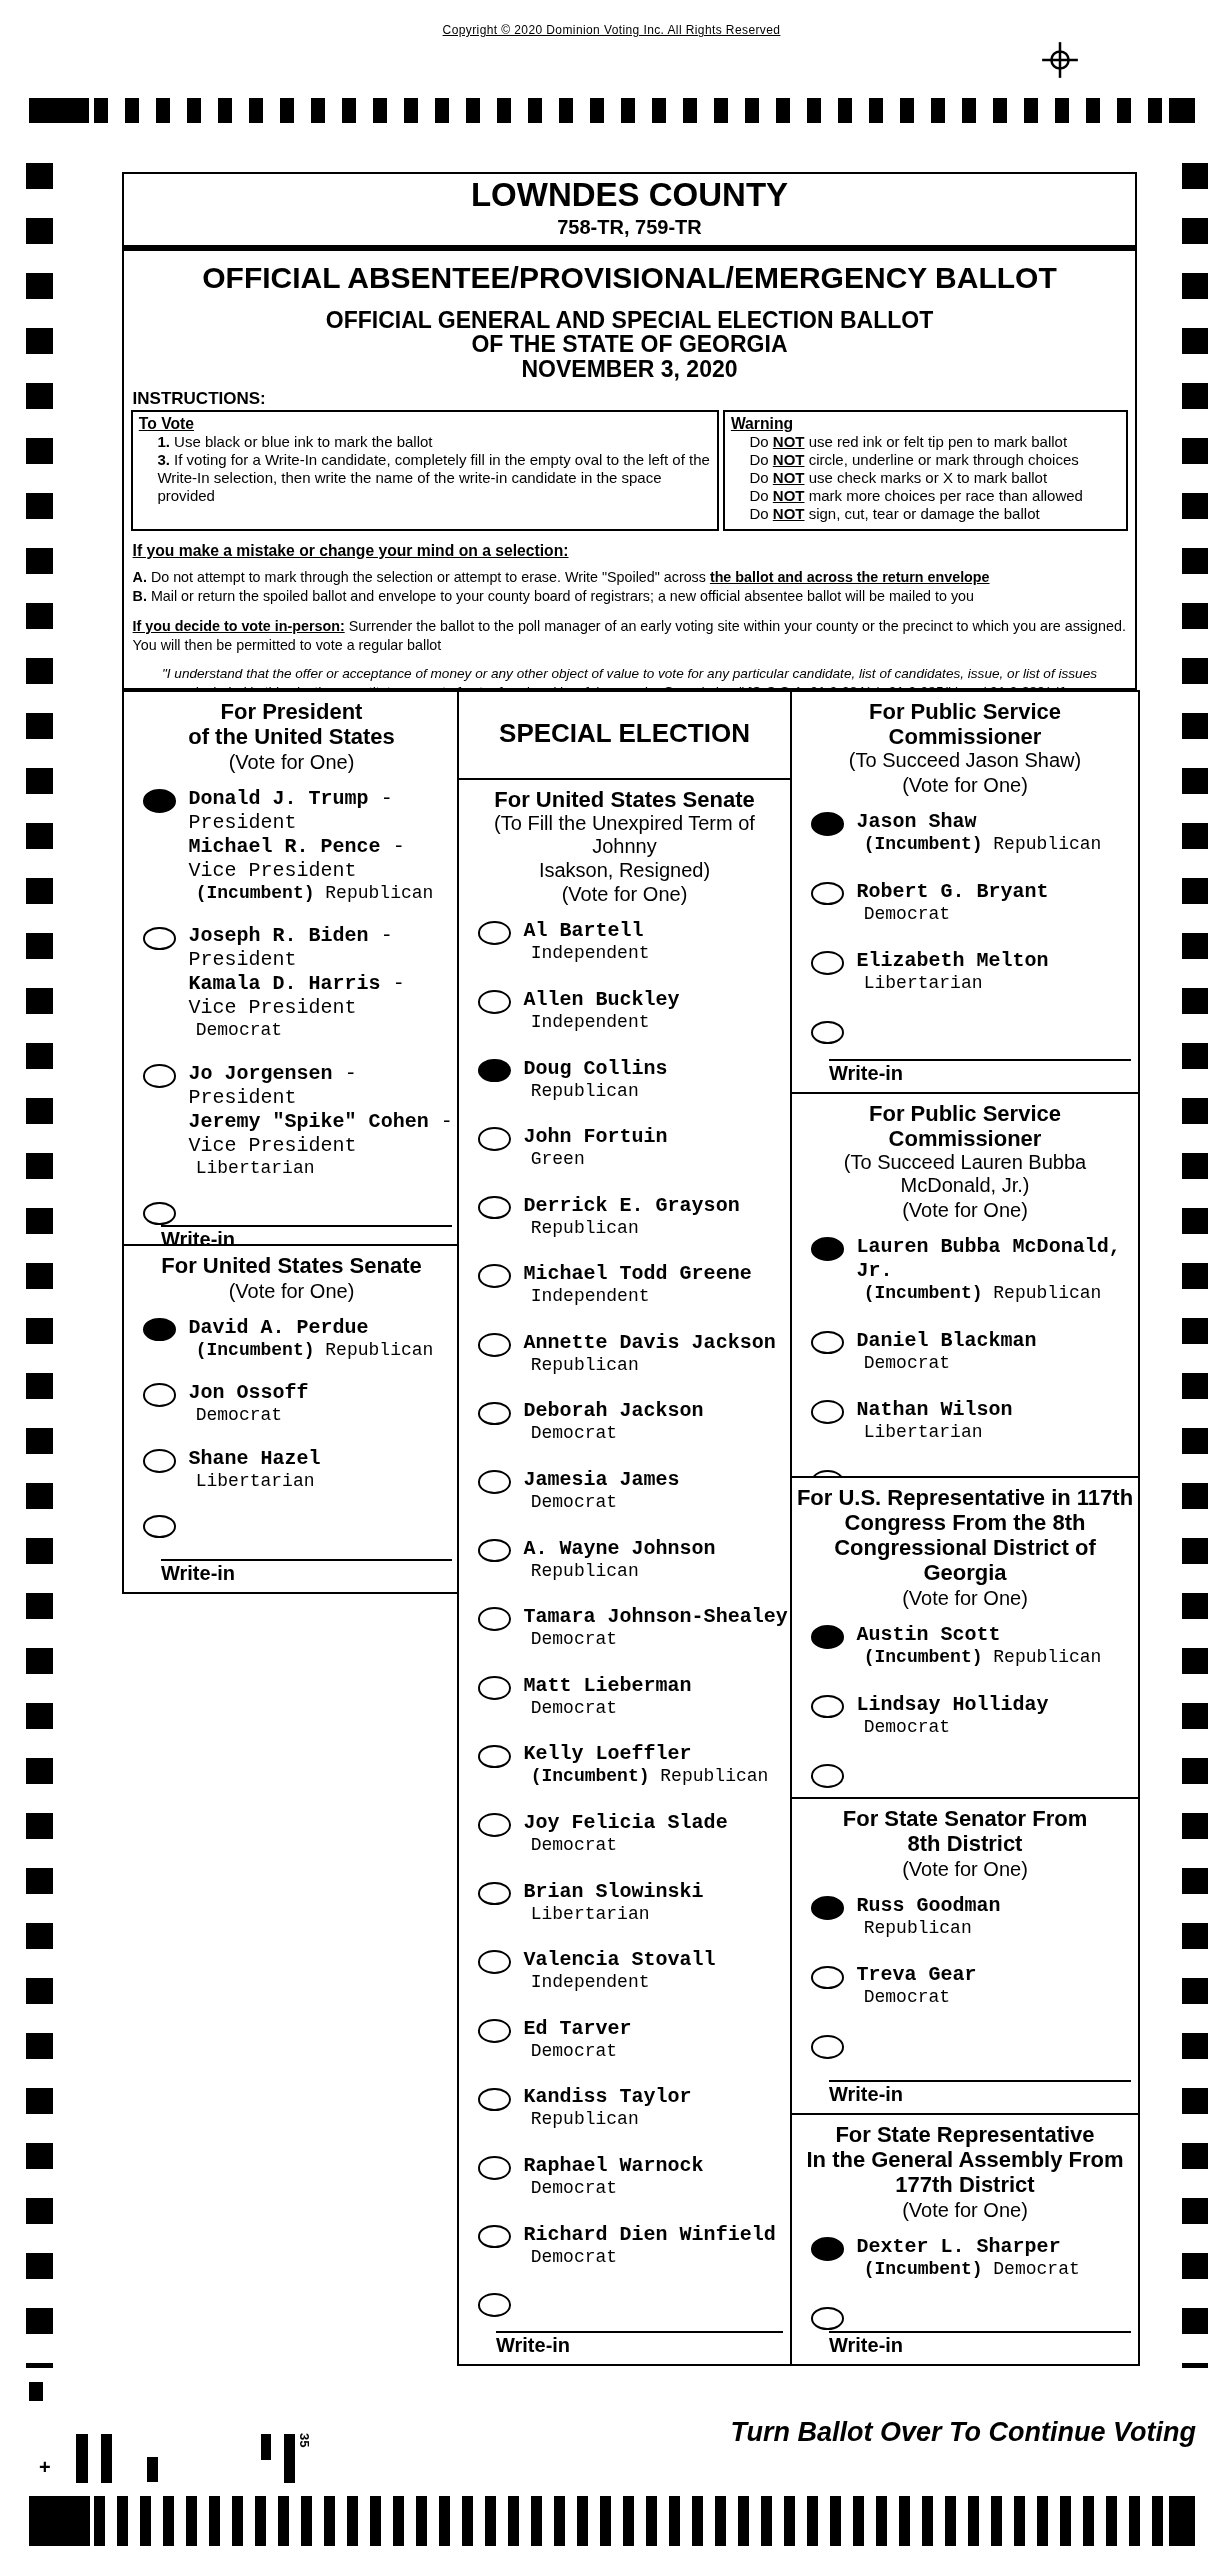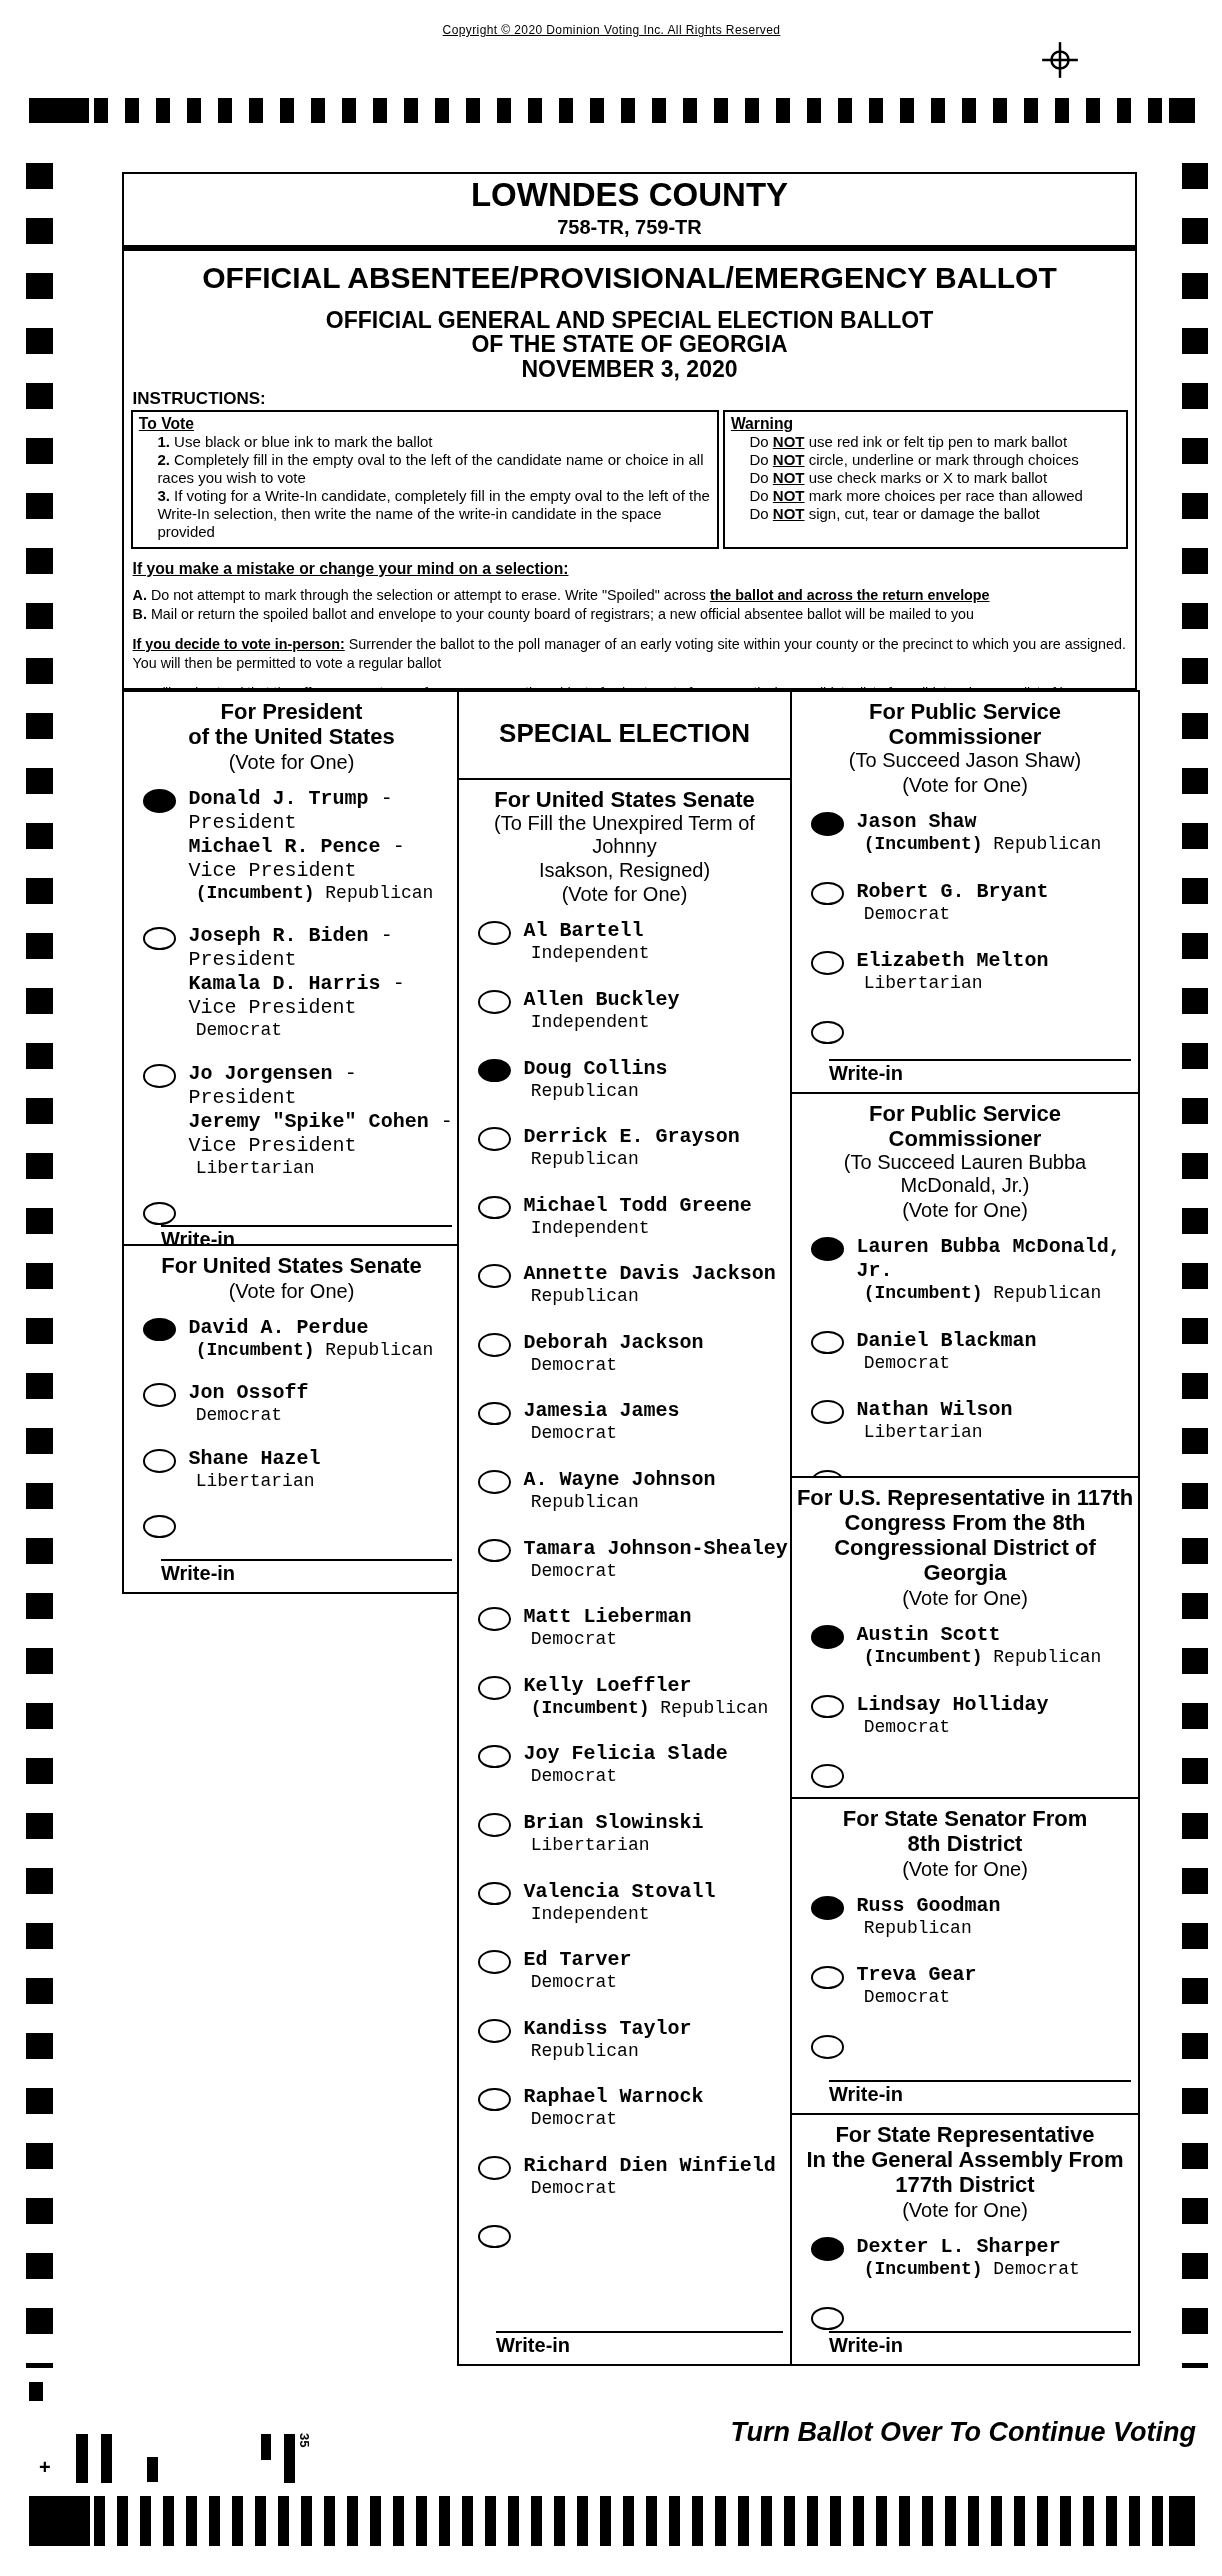--- a/index.html
+++ b/index.html
@@ -126,21 +126,20 @@
       <div class="elect">OFFICIAL GENERAL AND SPECIAL ELECTION BALLOT</div>
       <div class="elect">OF THE STATE OF GEORGIA</div>
       <div class="elect">NOVEMBER 3, 2020</div>
     </div>
     <div class="instr-label">INSTRUCTIONS:</div>
     <div class="ibox-row">
       <div class="ibox ibox-tovote">
         <div class="ibox-title">To Vote</div>
         <div id="tovote-items">
             <div class="instr-item"><b>1.</b><span> Use black or blue ink to mark the ballot</span></div>
-            <div class="instr-item"><b>2.</b><span> Completely fill in the empty oval to the left of the candidate name or choice in all races you wish to vote</span></div>
             <div class="instr-item"><b>3.</b><span> If voting for a Write-In candidate, completely fill in the empty oval to the left of the Write-In selection, then write the name of the write-in candidate in the space provided</span></div>
           </div>
       </div>
       <div class="ibox ibox-warning">
         <div class="ibox-title">Warning</div>
         <div id="warning-items">
             <div class="instr-item"><span>Do </span><b class="u">NOT</b><span> use red ink or felt tip pen to mark ballot</span></div>
             <div class="instr-item"><span>Do </span><b class="u">NOT</b><span> circle, underline or mark through choices</span></div>
             <div class="instr-item"><span>Do </span><b class="u">NOT</b><span> use check marks or X to mark ballot</span></div>
             <div class="instr-item"><span>Do </span><b class="u">NOT</b><span> mark more choices per race than allowed</span></div>
@@ -257,20 +256,27 @@
         <div class="cand">
           <span class="oval filled"></span>
           <div class="cand-text">
             <div class="cand-name"><b>Doug Collins</b></div>
             <div class="party"><span>Republican</span></div>
           </div>
         </div>
         <div class="cand">
           <span class="oval"></span>
           <div class="cand-text">
+            <div class="cand-name"><b>John Fortuin</b></div>
+            <div class="party"><span>Green</span></div>
+          </div>
+        </div>
+        <div class="cand">
+          <span class="oval"></span>
+          <div class="cand-text">
             <div class="cand-name"><b>Derrick E. Grayson</b></div>
             <div class="party"><span>Republican</span></div>
           </div>
         </div>
         <div class="cand">
           <span class="oval"></span>
           <div class="cand-text">
             <div class="cand-name"><b>Michael Todd Greene</b></div>
             <div class="party"><span>Independent</span></div>
           </div>

